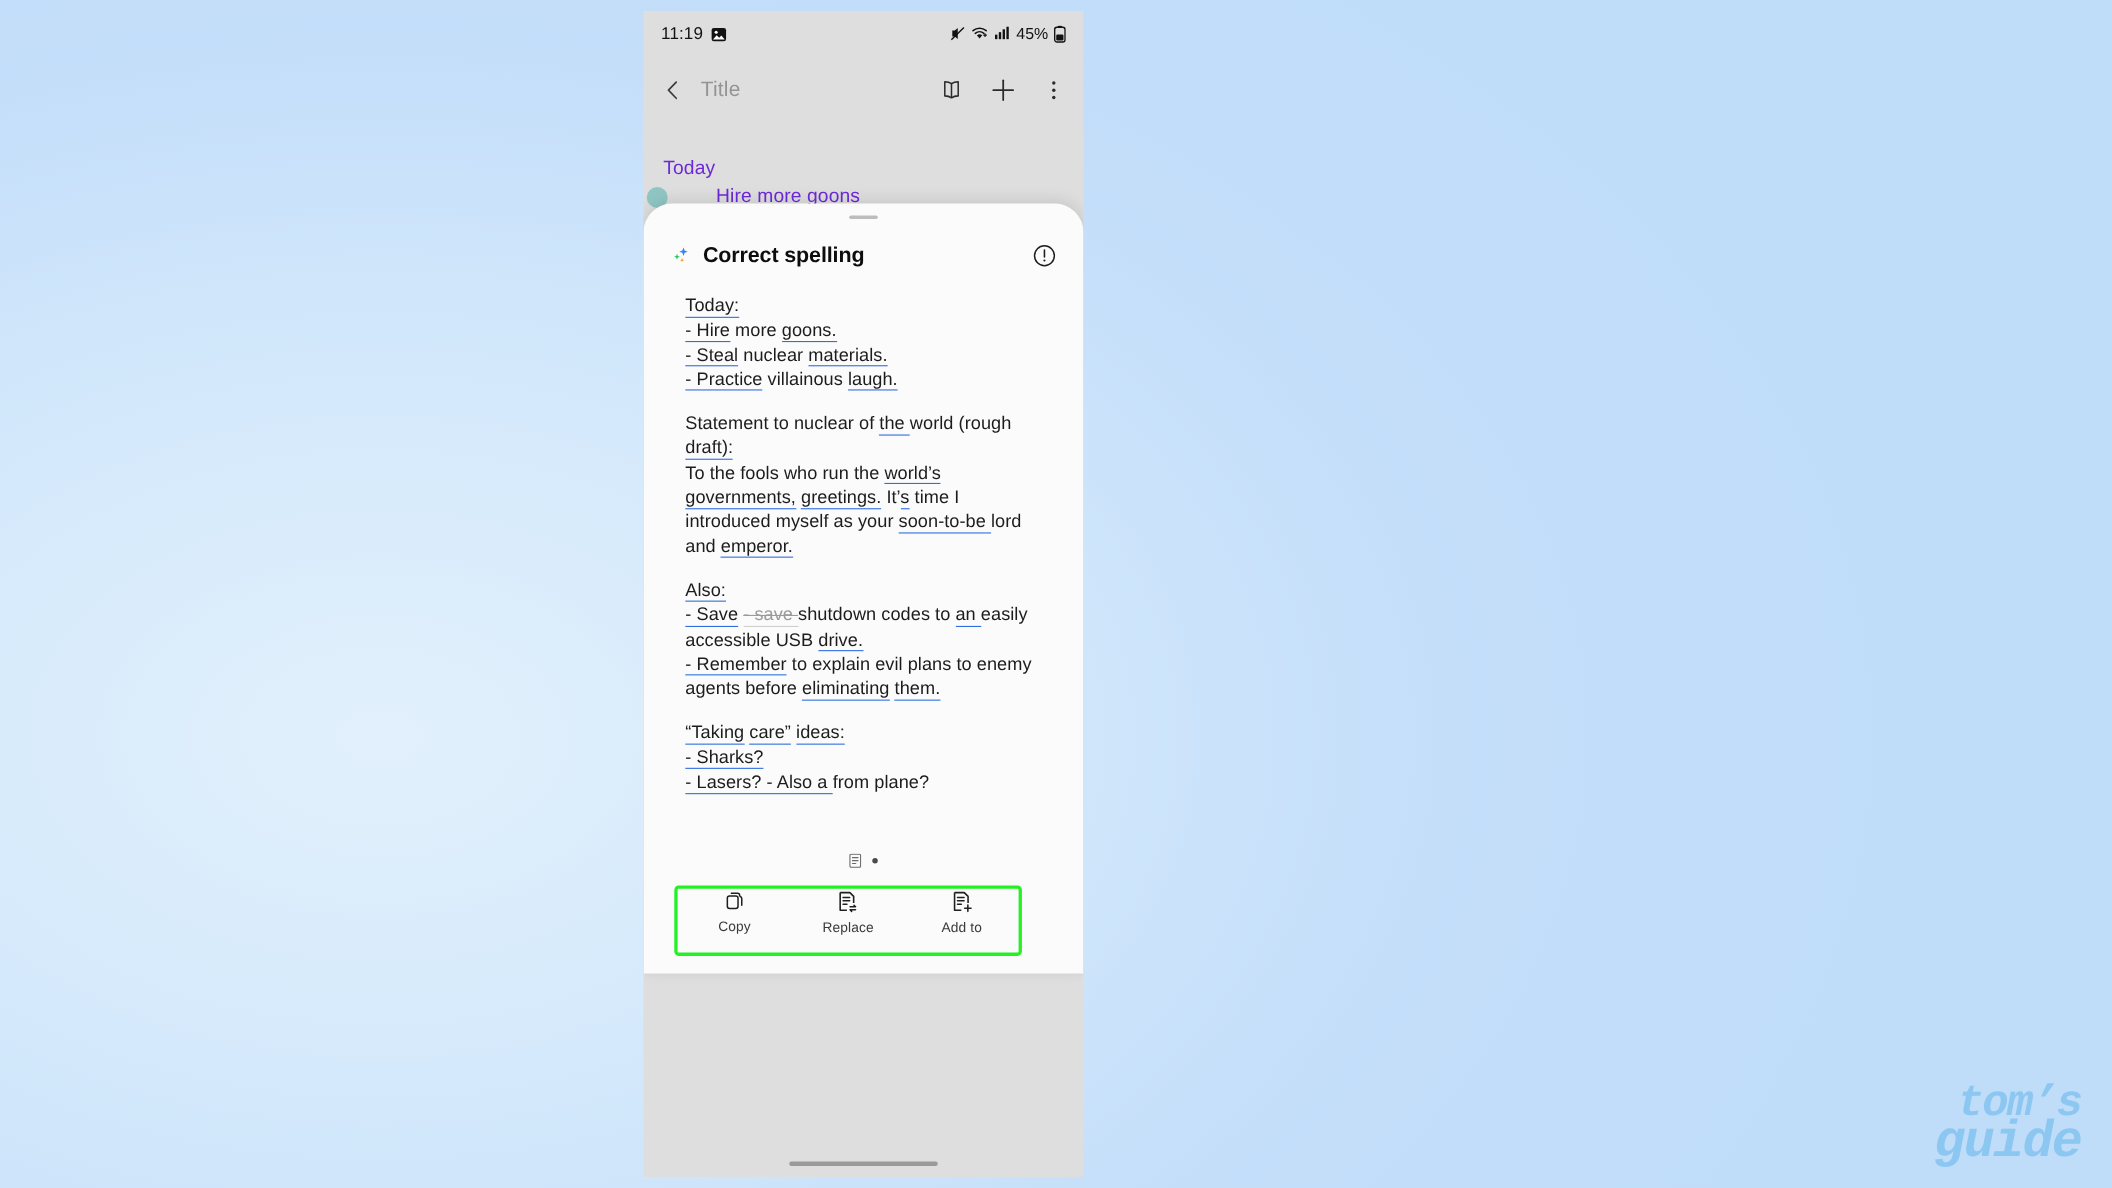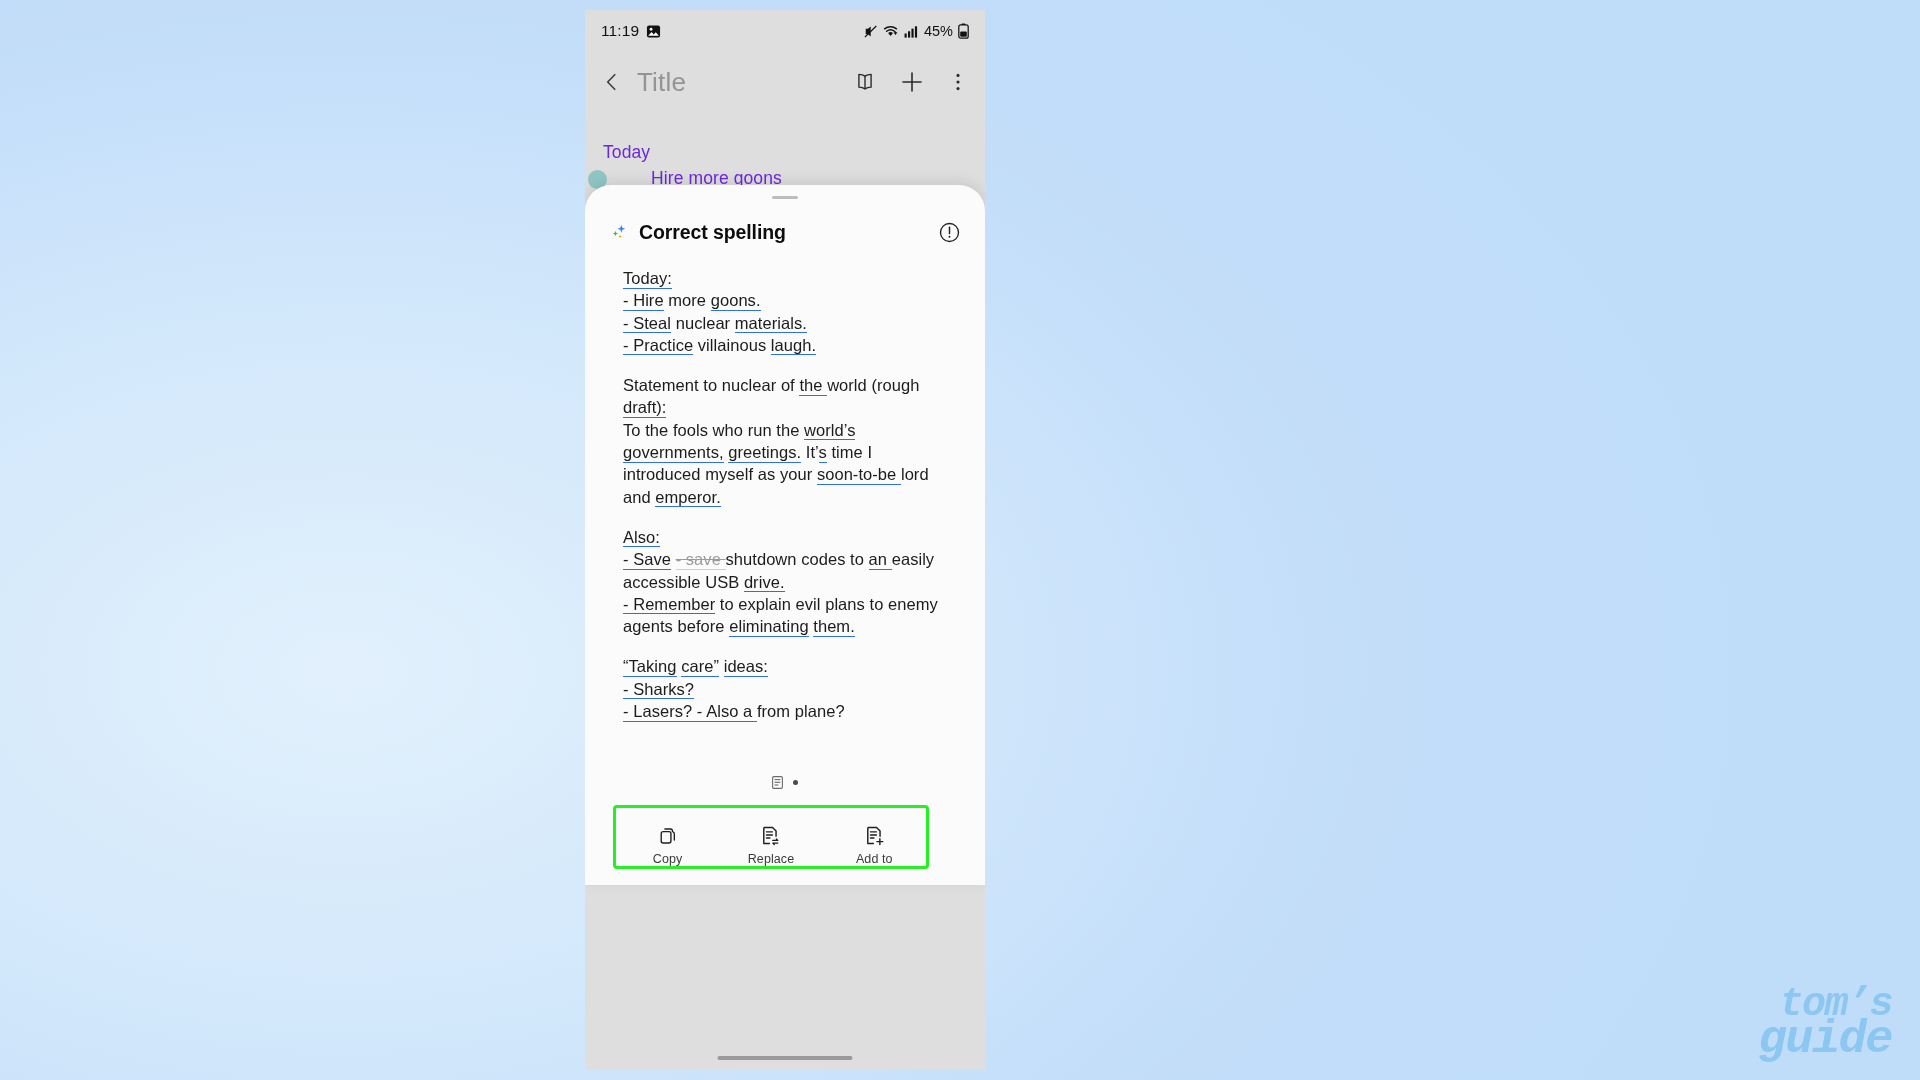--- a/index.html
+++ b/index.html
@@ -19,30 +19,30 @@
     background:#dedede;overflow:hidden;
   }
   
   .statusbar{
     position:absolute;left:0;top:0;width:400px;height:42px;
     display:flex;align-items:center;justify-content:space-between;
     padding:0 16px;box-sizing:border-box;color:#121212;
   }
   .sb-left{display:flex;align-items:center;gap:7px;}
   .sb-time{font-size:15.5px;font-weight:500;letter-spacing:.1px;}
-  .sb-right{display:flex;align-items:flex-end;gap:5px;}
+  .sb-right{display:flex;align-items:flex-start;gap:5px;}
   .sb-pct{font-size:14.5px;font-weight:500;margin-left:1px;}
   .ico{display:inline-block;line-height:0;}
   
   .navbar{
     position:absolute;left:0;top:42px;width:400px;height:60px;
     display:flex;align-items:center;box-sizing:border-box;padding:0 16px;
   }
   .nav-title{
-    font-size:26px;color:#949494;margin-left:14px;font-weight:400;letter-spacing:.2px;
+    font-size:19px;color:#949494;margin-left:14px;font-weight:400;letter-spacing:.2px;
   }
   .nav-spacer{flex:1;}
   .nav-actions{display:flex;align-items:center;gap:22px;}
   
   .notebody{position:absolute;left:0;top:102px;width:400px;height:120px;}
   .note-line{
     position:absolute;font-size:17.5px;color:#6d28d9;letter-spacing:.1px;white-space:nowrap;
   }
   .note-today{left:18px;top:30px;}
   .note-goons{left:18px;top:56px;margin-left:48px;}
@@ -88,21 +88,21 @@
   }
   
   .pager{
     position:absolute;left:0;top:585px;width:400px;height:24px;
     display:flex;align-items:center;justify-content:center;gap:10px;
   }
   .pg-dot{width:5px;height:5px;border-radius:50%;background:#4a4a4a;}
   
   .actionbar{
     position:absolute;left:28px;top:620px;width:316px;height:64px;
-    display:flex;align-items:flex-end;
+    display:flex;align-items:flex-start;
     background:#fbfbfb;
     border:3.5px solid #24f024;border-radius:4px;box-sizing:border-box;
   }
   .act{
     flex:1;display:flex;flex-direction:column;align-items:center;justify-content:center;gap:5px;
   }
   .act-label{font-size:12.5px;color:#3b3b3b;letter-spacing:.1px;}
   
   .homebar{
     position:absolute;left:50%;bottom:10px;transform:translateX(-50%);

